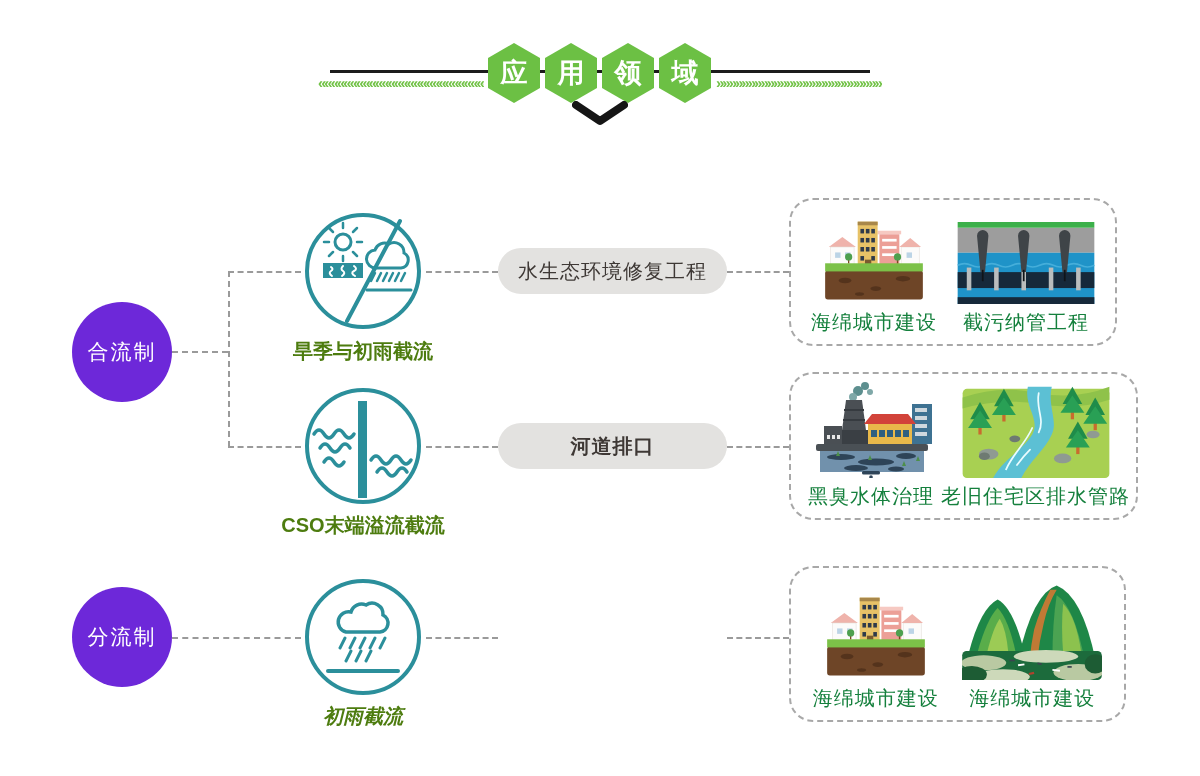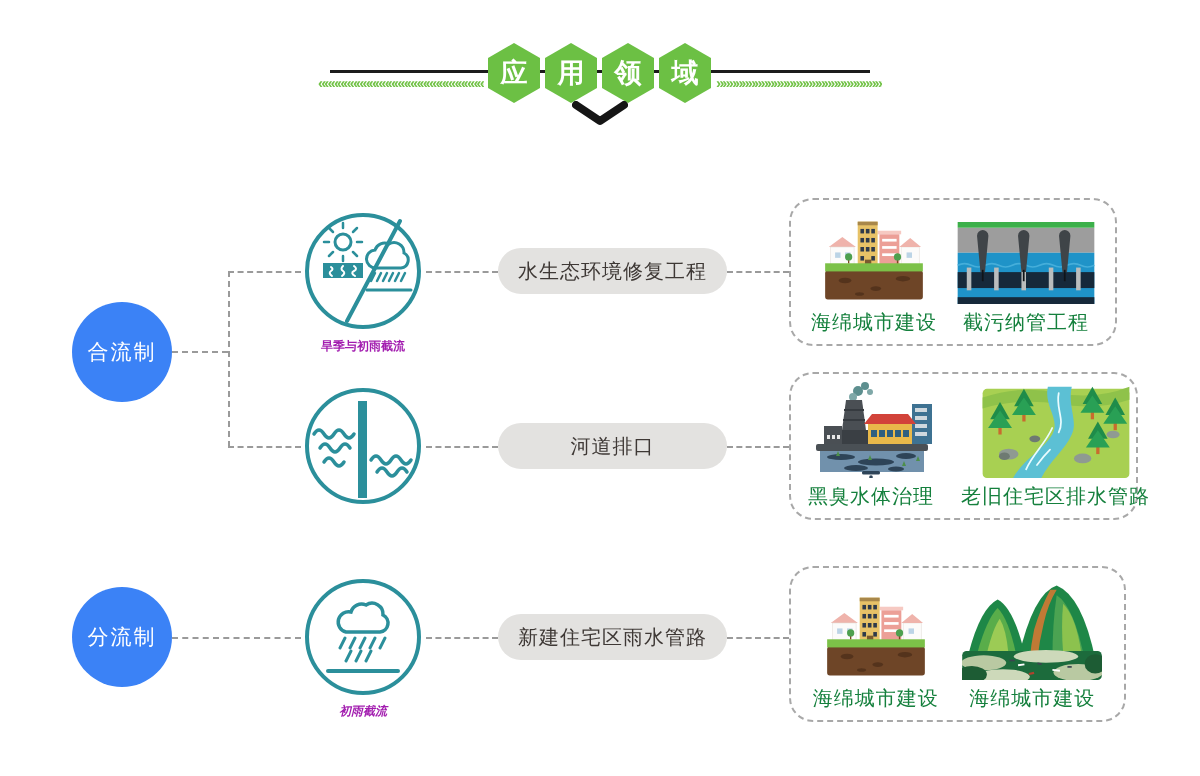--- a/index.html
+++ b/index.html
@@ -16,27 +16,27 @@
   .hex{width:52px;height:60px;background:#6cc044;display:flex;align-items:center;justify-content:center;
        clip-path:polygon(50% 0%,100% 25%,100% 75%,50% 100%,0% 75%,0% 25%);}
   .hex span{color:#fff;font-size:27px;font-weight:bold;}
   .down-arrow{position:absolute;left:572px;top:101px;}
 
   
   .dash-h{position:absolute;height:0;border-top:2px dashed #9a9a9a;}
   .dash-v{position:absolute;width:0;border-left:2px dashed #9a9a9a;}
 
   
-  .sysnode{position:absolute;width:100px;height:100px;border-radius:50%;background:#3b82f6;
+  .sysnode{position:absolute;width:100px;height:100px;border-radius:50%;background:#6d28d9;
            display:flex;align-items:center;justify-content:center;color:#fff;font-size:21px;
            font-weight:500;letter-spacing:2px;}
 
   
   .micon{position:absolute;width:124px;height:124px;}
-  .micon-label{position:absolute;width:260px;text-align:center;color:#a21caf;font-size:12px;font-weight:600;}
+  .micon-label{position:absolute;width:260px;text-align:center;color:#4d7c0f;font-size:20px;font-weight:600;}
 
   
   .graybox{position:absolute;left:498px;width:229px;height:46px;border-radius:23px;background:#e3e2e0;
            display:flex;align-items:center;justify-content:center;color:#3e3835;font-size:20px;font-weight:500;
            letter-spacing:1px;}
 
   
   .appbox{position:absolute;border:2px dashed #a8a8a8;border-radius:24px;box-sizing:border-box;
           display:flex;justify-content:space-around;align-items:flex-end;padding:12px 10px 8px 10px;}
   .appcell{display:flex;flex-direction:column;align-items:center;justify-content:flex-end;}
@@ -120,41 +120,41 @@
     <circle cx="62" cy="62" r="56" stroke="#2b8f9b" stroke-width="4" fill="none"></circle>
     <rect x="57" y="17" width="9" height="97" fill="#2b8f9b"></rect>
     <g stroke="#2b8f9b" stroke-width="3.5" fill="none" stroke-linecap="round">
       <path d="M13 50 q5 -8 10 0 t10 0 t10 0 t10 0"></path>
       <path d="M19 64 q5 -8 10 0 t10 0 t10 0"></path>
       <path d="M23 78 q5 -8 10 0 t10 0"></path>
       <path d="M70 76 q5 -8 10 0 t10 0 t10 0 t10 0"></path>
       <path d="M76 88 q5 -8 10 0 t10 0 t10 0"></path>
     </g>
   </svg>
+  <div class="micon-label" style="left:233px;top:512px;">CSO末端溢流截流</div>
 
   <svg class="micon" style="left:301px;top:575px;" viewBox="0 0 124 124">
     <g stroke="#2b8f9b" fill="none" stroke-linecap="round">
       <circle cx="62" cy="62" r="56" stroke-width="4"></circle>
       <path d="M45 57 h34 a9 9 0 0 0 3 -17 a11 11 0 0 0 -17 -10 a11 11 0 0 0 -15 7 a10 10 0 0 0 -5 20 z" stroke-width="3.5"></path>
       <line x1="44" y1="63" x2="39" y2="73" stroke-width="3"></line>
       <line x1="54" y1="63" x2="49" y2="73" stroke-width="3"></line>
       <line x1="64" y1="63" x2="59" y2="73" stroke-width="3"></line>
       <line x1="74" y1="63" x2="69" y2="73" stroke-width="3"></line>
       <line x1="84" y1="63" x2="79" y2="73" stroke-width="3"></line>
       <line x1="50" y1="76" x2="45" y2="86" stroke-width="3"></line>
       <line x1="60" y1="76" x2="55" y2="86" stroke-width="3"></line>
       <line x1="70" y1="76" x2="65" y2="86" stroke-width="3"></line>
       <line x1="27" y1="96" x2="97" y2="96" stroke-width="4"></line>
     </g>
   </svg>
   <div class="micon-label" style="left:233px;top:703px;font-style:italic;">初雨截流</div>
 
   <div class="graybox" style="top:248px;">水生态环境修复工程</div>
-  <div class="graybox" style="top:423px;">河道排口</div>
-  <div class="graybox" style="top:614px;">新建住宅区雨水管路</div>
+  <div class="graybox" style="top:423px;font-weight:bold;">河道排口</div>
 
   <div class="appbox" style="left:789px;top:198px;width:328px;height:148px;">
     <div class="appcell">
       <svg width="124" height="95" viewBox="0 0 120 105">
         <rect x="6" y="68" width="108" height="32" rx="3" fill="#6e4527"></rect>
         <ellipse cx="28" cy="79" rx="7" ry="3" fill="#54331c"></ellipse>
           <ellipse cx="62" cy="88" rx="6" ry="2.5" fill="#54331c"></ellipse>
         <ellipse cx="92" cy="77" rx="8" ry="3" fill="#54331c"></ellipse>
           <ellipse cx="44" cy="94" rx="5" ry="2" fill="#54331c"></ellipse>
         <polygon points="10,42 25,31 40,42" fill="#efb3ab"></polygon>
@@ -216,21 +216,21 @@
         <g stroke="#101418" stroke-width="1.5">
           <line x1="22" y1="42" x2="22" y2="52"></line>
             <line x1="58" y1="42" x2="58" y2="52"></line>
             <line x1="94" y1="42" x2="94" y2="52"></line>
         </g>
       </svg>
       <div class="appcap">截污纳管工程</div>
     </div>
   </div>
 
-  <div class="appbox" style="left:789px;top:372px;width:349px;height:148px;gap:20px;">
+  <div class="appbox" style="left:789px;top:372px;width:349px;height:148px;">
     <div class="appcell">
       <svg width="140" height="100" viewBox="0 0 130 100">
         <circle cx="52" cy="13" r="5" fill="#5d8f8f"></circle>
           <circle cx="59" cy="8" r="4" fill="#5d8f8f"></circle>
         <circle cx="64" cy="14" r="3" fill="#7fa8a8"></circle>
           <circle cx="47" cy="19" r="4" fill="#7fa8a8"></circle>
         <polygon points="40,22 56,22 61,60 35,60" fill="#4a4f54"></polygon>
         <line x1="38" y1="32" x2="58" y2="32" stroke="#363b40" stroke-width="2"></line>
         <line x1="37" y1="42" x2="59" y2="42" stroke="#363b40" stroke-width="2"></line>
         <rect x="34" y="52" width="30" height="16" fill="#3a3f44"></rect>

